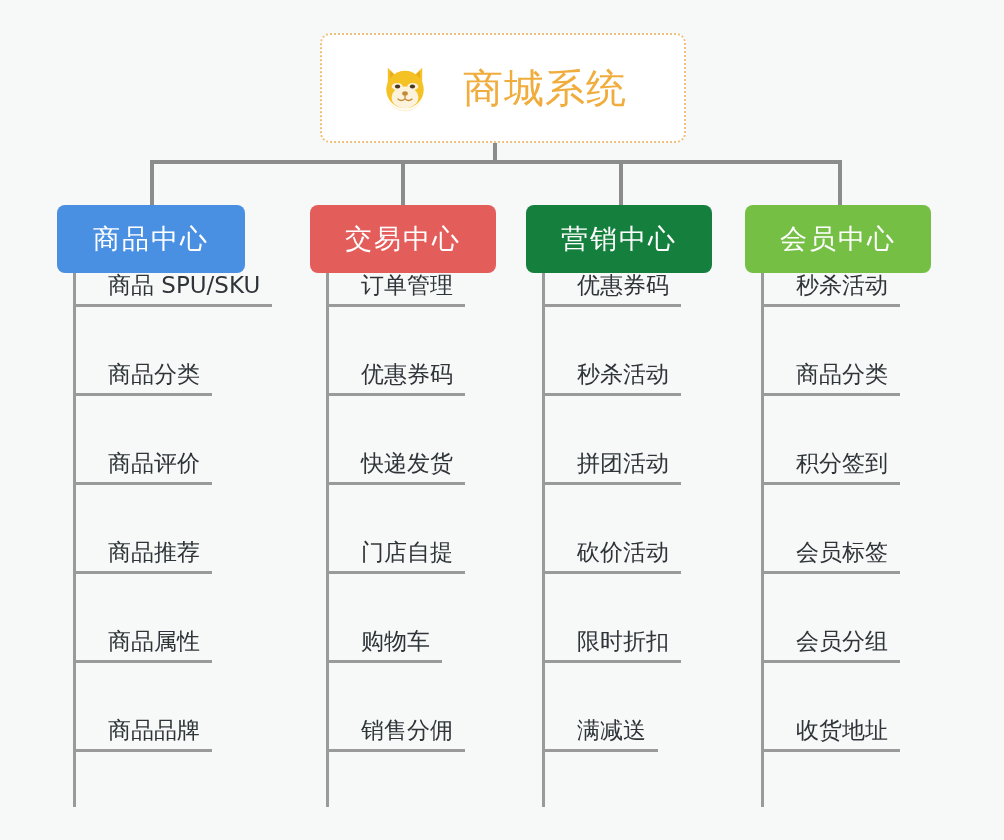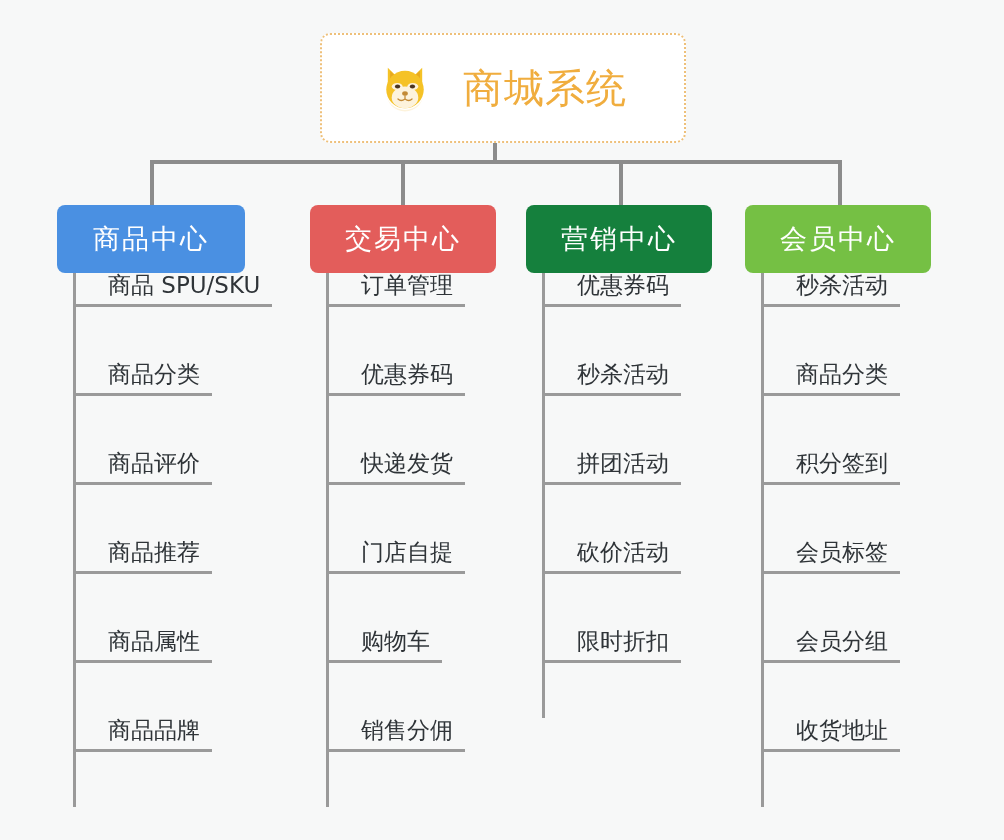--- a/index.html
+++ b/index.html
@@ -216,20 +216,23 @@
           </div>
           <div class="leaf">
             <span class="leaf-label">拼团活动</span>
           </div>
           <div class="leaf">
             <span class="leaf-label">砍价活动</span>
           </div>
           <div class="leaf">
             <span class="leaf-label">限时折扣</span>
           </div>
+          <div class="leaf">
+            <span class="leaf-label">满减送</span>
+          </div>
         </div>
       </div>
       <div class="column" style="left: 745px; width: 186px;">
         <div class="cat-header" style="background: rgb(117, 192, 68); text-align: right;">
           <span>会员中心</span>
         </div>
         <div class="leaf-list">
           <div class="leaf">
             <span class="leaf-label">秒杀活动</span>
           </div>

